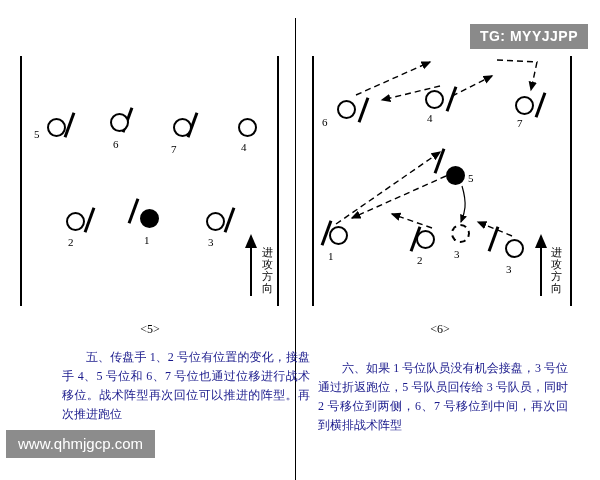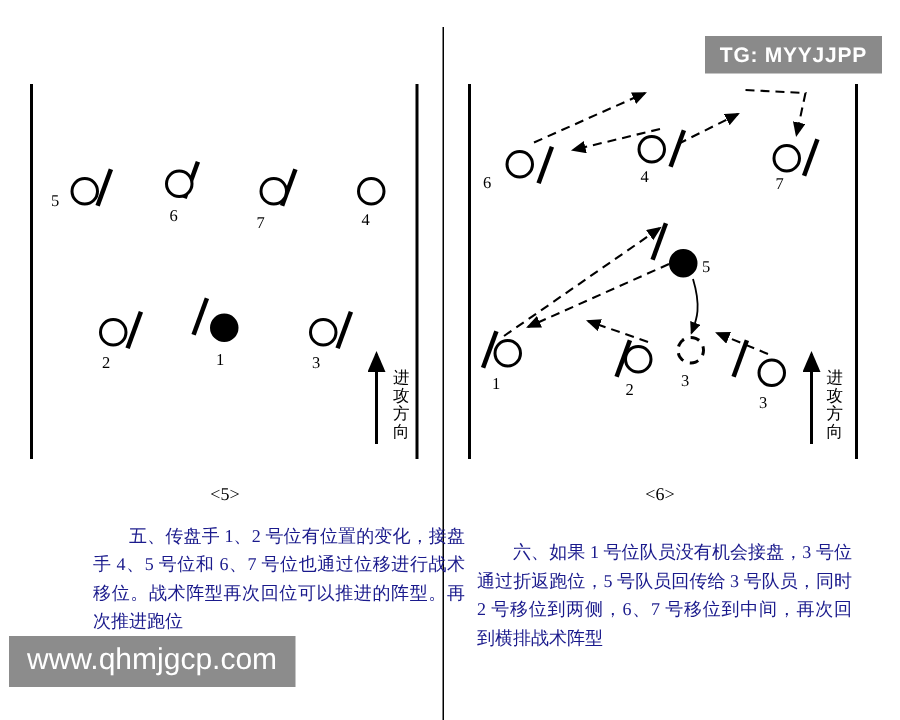--- a/index.html
+++ b/index.html
@@ -31,21 +31,21 @@
     padding: 4px 10px 5px 10px;
     letter-spacing: 0.5px;
     font-family: "Liberation Sans", sans-serif;
   }
   .watermark-url {
     position: absolute;
     left: 6px;
     bottom: 22px;
     background: #8c8c8c;
     color: #ffffff;
-    font-size: 20px;
+    font-size: 15px;
     padding: 5px 12px 6px 12px;
     font-family: "Liberation Sans", sans-serif;
   }
   .divider {
     position: absolute;
     left: 295px;
     top: 18px;
     width: 1px;
     height: 462px;
     background: #000;

